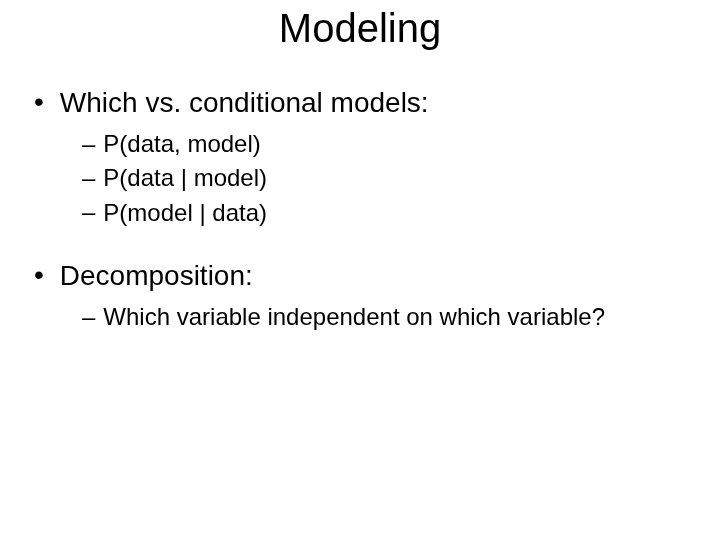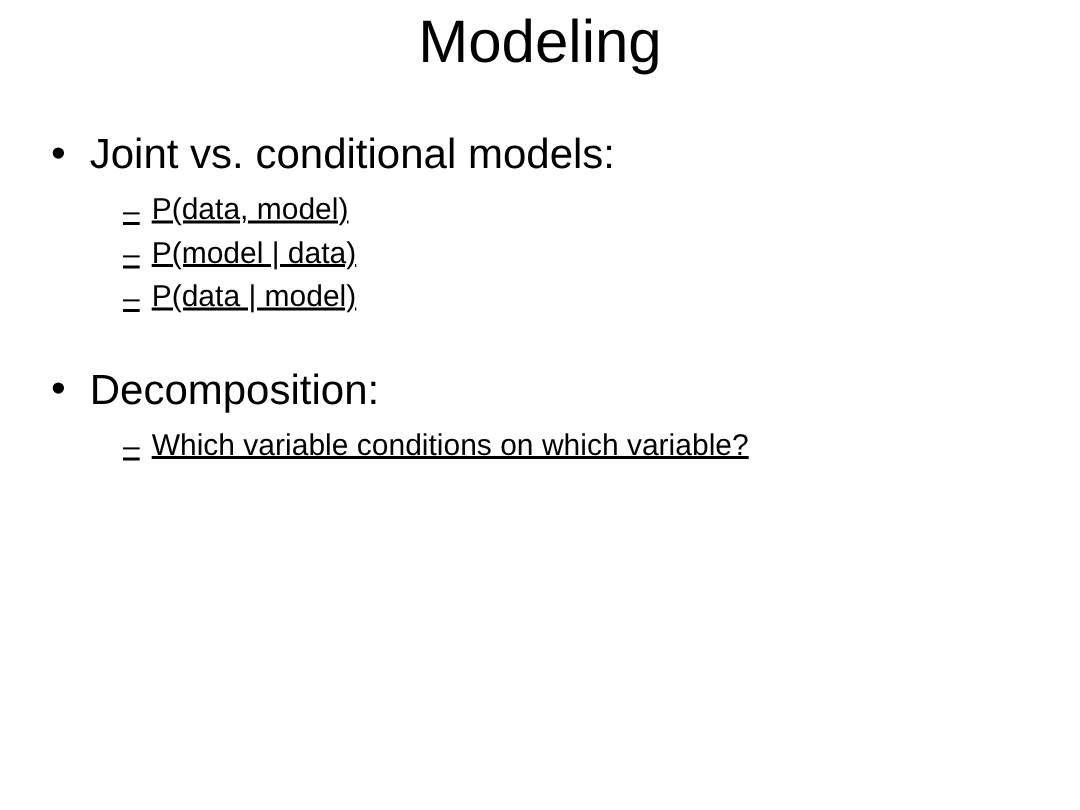--- a/index.html
+++ b/index.html
@@ -3,50 +3,50 @@
 <meta charset="utf-8">
 <style>
   * { margin: 0; padding: 0; box-sizing: border-box; }
   html, body { width: 720px; height: 540px; background: #fff; font-family: Arial, Helvetica, sans-serif; color: #000; }
   .slide { width: 720px; height: 540px; padding: 6px 34px 0 34px; }
   .title { text-align: center; font-size: 40px; font-weight: 400; margin-bottom: 34px; }
   ul.level1 { list-style: none; padding-left: 0; }
   ul.level1 > li { font-size: 28px; margin-bottom: 8px; display: flex; align-items: flex-start; }
   ul.level1 > li::before { content: "•"; font-size: 28px; margin-right: 16px; line-height: 1.2; }
   ul.level2 { list-style: none; padding-left: 48px; margin-top: 6px; margin-bottom: 30px; }
-  ul.level2 > li { font-size: 20px; margin-bottom: 3px; display: flex; align-items: flex-start; text-decoration: underline; }
+  ul.level2 > li { font-size: 24px; margin-bottom: 3px; display: flex; align-items: flex-end; }
   ul.level2 > li::before { content: "–"; margin-right: 8px; line-height: 1.3; }
   .li-body { line-height: 1.25; }
 </style>
 </head>
 <body>
 
 <div class="slide">
   <h1 class="title">Modeling</h1>
 
   <ul class="level1">
     <li>
-      <span class="li-body">Joint vs. conditional models:</span>
+      <span class="li-body">Which vs. conditional models:</span>
     </li>
   </ul>
   <ul class="level2">
     <li>
       <span class="li-body">P(data, model)</span>
     </li>
     <li>
-      <span class="li-body">P(model | data)</span>
+      <span class="li-body">P(data | model)</span>
     </li>
     <li>
-      <span class="li-body">P(data | model)</span>
+      <span class="li-body">P(model | data)</span>
     </li>
   </ul>
 
   <ul class="level1">
     <li>
       <span class="li-body">Decomposition:</span>
     </li>
   </ul>
   <ul class="level2">
     <li>
-      <span class="li-body">Which variable conditions on which variable?</span>
+      <span class="li-body">Which variable independent on which variable?</span>
     </li>
   </ul>
 </div>
 
 </body></html>

